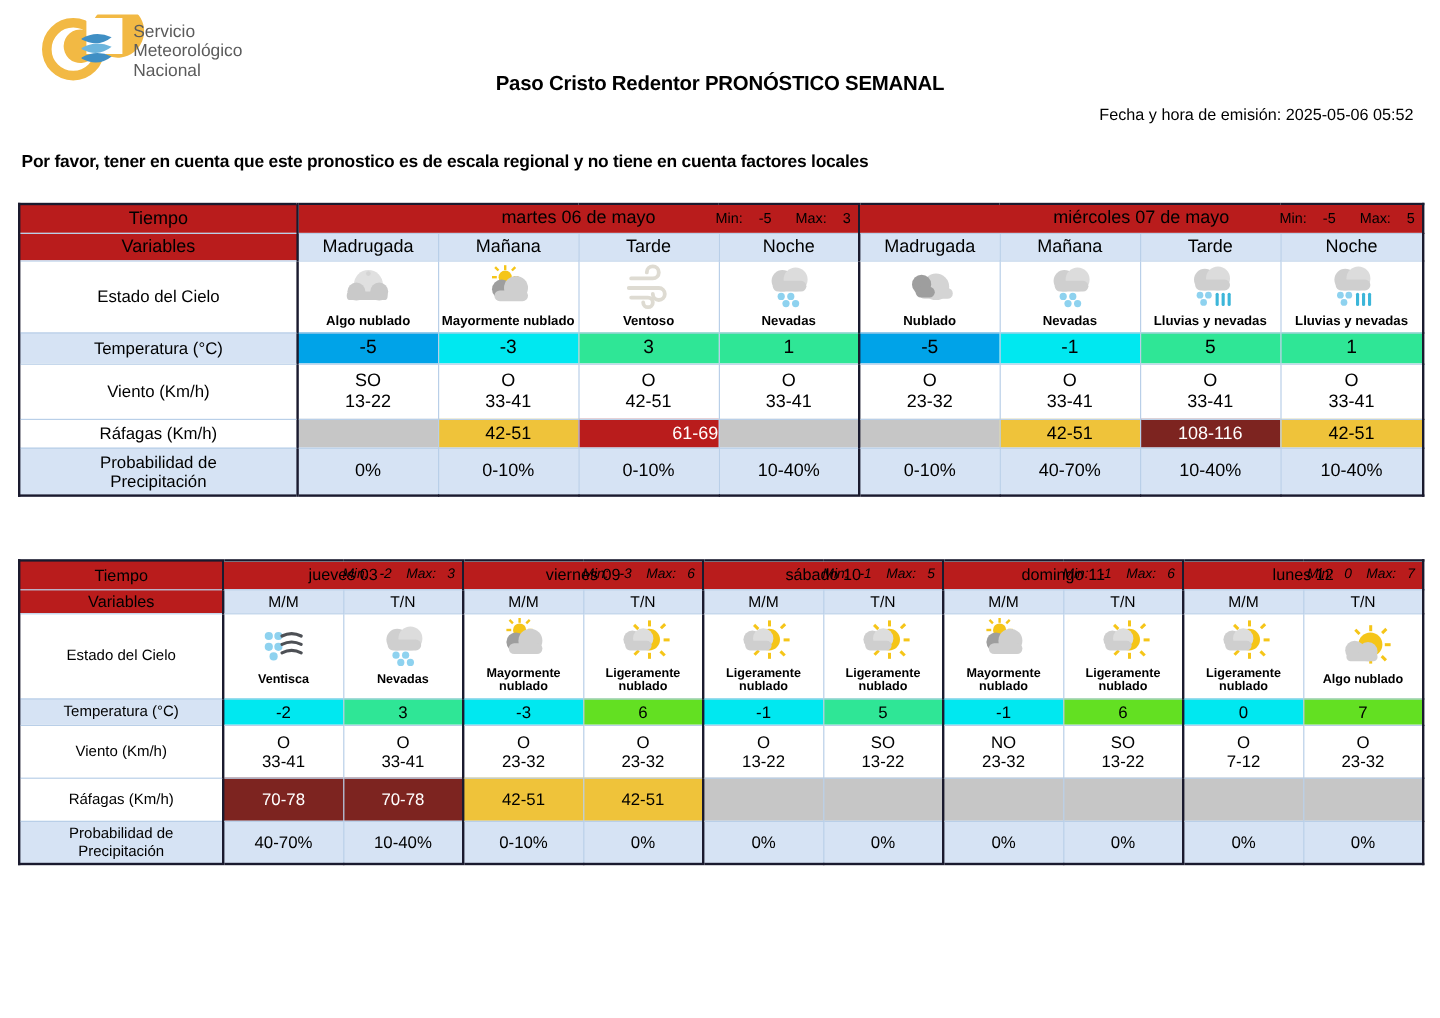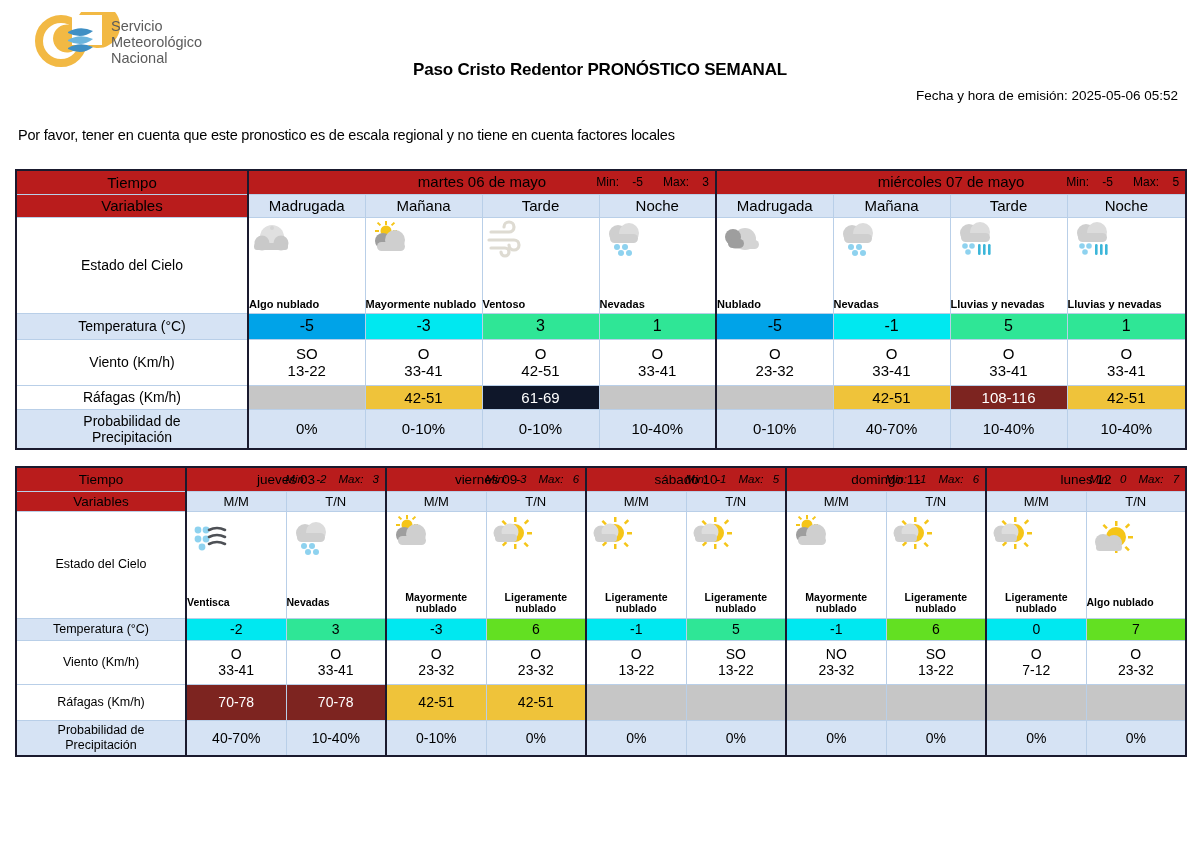--- a/index.html
+++ b/index.html
@@ -22,21 +22,21 @@
     position: absolute; left: 0; top: 60px; width: 1200px;
     text-align: center;
     font-size: 17px; font-weight: bold; letter-spacing: -0.2px;
   }
   #emission {
     position: absolute; right: 22px; top: 88px;
     font-size: 13.5px;
   }
   #disclaimer {
     position: absolute; left: 18px; top: 127px;
-    font-size: 14.5px; font-weight: normal; letter-spacing: -0.2px;
+    font-size: 14.5px; font-weight: bold; letter-spacing: -0.2px;
   }
 
   
   table.fc {
     border-collapse: collapse;
     table-layout: fixed;
     border: 2px solid #1a1a2e;
     background: #fff;
   }
   table.fc td, table.fc th {
@@ -70,21 +70,21 @@
     position: absolute; right: 6px; top: 50%;
     transform: translateY(-50%);
     font-size: 12px; white-space: nowrap;
   }
   .minmax span { margin-left: 10px; }
 
   .period { font-size: 15px; height: 23px; }
 
   
   .sky { background: #fff; vertical-align: top; }
-  .skybox { display: flex; flex-direction: column; align-items: flex-start; justify-content: flex-end; height: 100%; padding-bottom: 3px; gap: 36px; }
+  .skybox { display: flex; flex-direction: column; align-items: center; justify-content: flex-end; height: 100%; padding-bottom: 3px; }
   .skyicon { height: 42px; display: flex; align-items: center; justify-content: center; }
   .skylabel { font-size: 11px; font-weight: bold; line-height: 1.1; margin-top: 2px; }
 
   
   .temp { font-size: 16px; height: 26px; }
   .wind { font-size: 15px; line-height: 1.15; height: 46px; background:#fff; }
   .gust { font-size: 15px; height: 24px; }
   .prec { font-size: 15px; height: 40px; background:#d6e3f4; }
 
   
@@ -348,21 +348,21 @@
           </td>
           <td class="wind">
             <div>O</div>
             <div>33-41</div>
           </td>
         </tr>
         <tr>
           <td class="row-white varname varsep">Ráfagas (Km/h)</td>
           <td class="gust daysep" style="background:#c6c6c6;"></td>
           <td class="gust" style="background:#efc33a;">42-51</td>
-          <td class="gust" style="background:#0f172a;color:#fff;">61-69</td>
+          <td class="gust" style="background:#b91c1c;color:#fff;text-align:right;">61-69</td>
           <td class="gust" style="background:#c6c6c6;"></td>
           <td class="gust daysep" style="background:#c6c6c6;"></td>
           <td class="gust" style="background:#efc33a;">42-51</td>
           <td class="gust" style="background:#7d2420;color:#fff;">108-116</td>
           <td class="gust" style="background:#efc33a;">42-51</td>
         </tr>
         <tr>
           <td class="row-light varname varsep">
             <div>Probabilidad de</div>
             <div>Precipitación</div>

